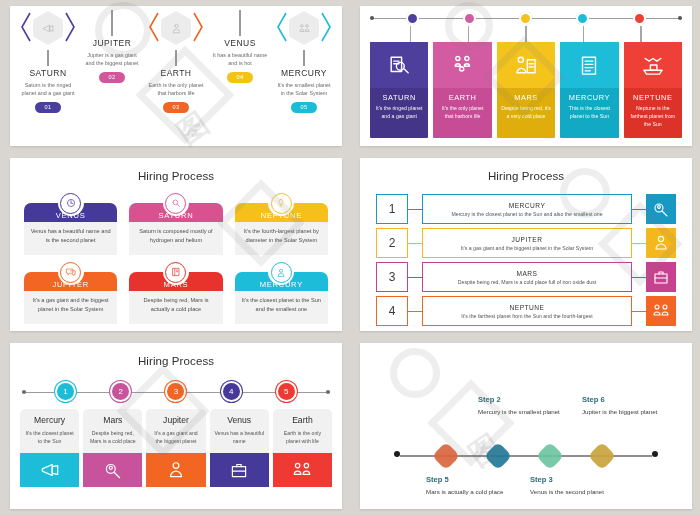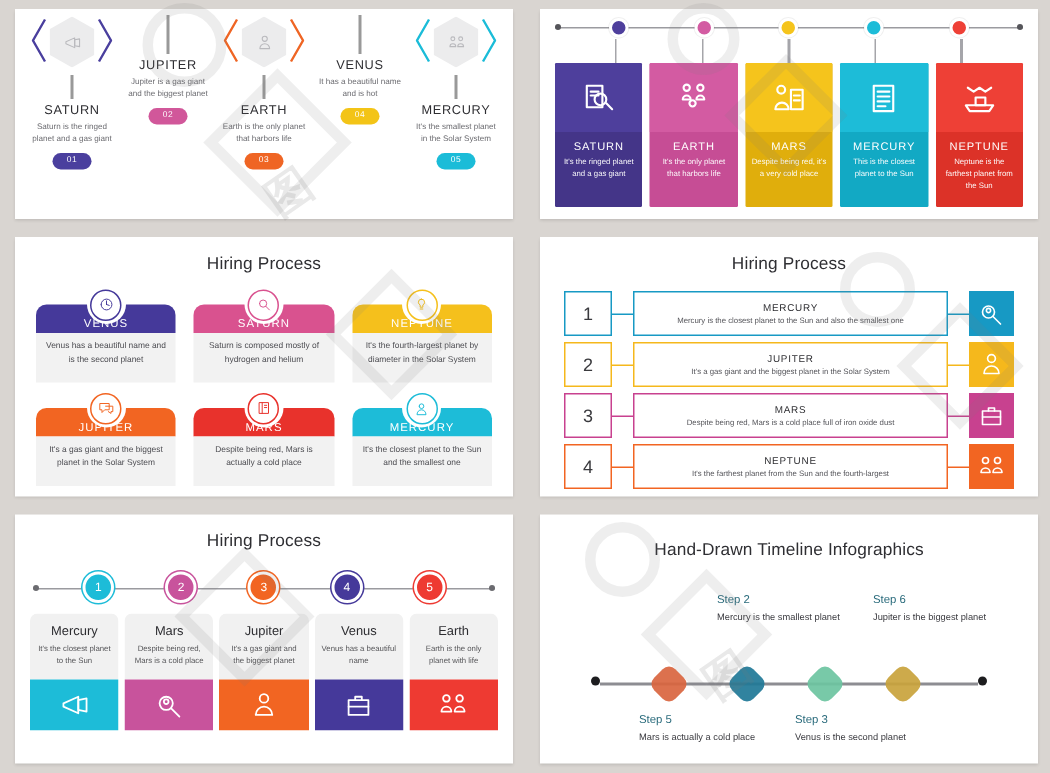--- a/index.html
+++ b/index.html
@@ -116,21 +116,21 @@
   .c5 .bot5 { height: 34px; display: flex; align-items: center; justify-content: center; }
 
   
   .p6 { position: relative; }
   .hdwrap { position: relative; height: 100%; }
   .hd-rail { position: absolute; left: 40px; right: 40px; top: 112px; height: 1.6px; background: #8d8d92; }
   .hd-cap { position: absolute; top: 108px; width: 6px; height: 6px; border-radius: 50%; background: #1d1d1f; }
   .hd-dia { position: absolute; width: 20px; height: 20px; border-radius: 6px;
             transform: rotate(45deg); top: 103px; opacity: .92; }
   .hd-lbl { position: absolute; width: 92px; }
-  .hd-lbl h5 { font-size: 7.6px; color: #2a6b7c; font-weight: 400; margin-bottom: 4px; }
+  .hd-lbl h5 { font-size: 7.6px; color: #2a6b7c; font-weight: 700; margin-bottom: 4px; }
   .hd-lbl p { font-size: 6.2px; color: #3b3b40; line-height: 1.45; }
 
   
   .wm { position: absolute; inset: 0; pointer-events: none; z-index: 40; }
   .wm-d { position: absolute; border: 7px solid rgba(120,120,120,.13);
           transform: rotate(45deg); }
   .wm-c { position:absolute; border: 7px solid rgba(120,120,120,.13); border-radius: 50%; }
   .wm-t { position:absolute; color: rgba(120,120,120,.16); font-size: 30px; font-weight: 700;
           transform: rotate(-35deg); }
 </style>
@@ -592,21 +592,20 @@
               </svg>
             </div>
           </div>
         </div>
     </div>
   </div>
 
   <div class="panel">
     <div class="slide p6">
       <div class="hdwrap">
-        <div class="title" style="padding-top:18px">Hand-Drawn Timeline Infographics</div>
         <div class="hd-rail"></div>
         <div class="hd-cap" style="left:34px"></div>
         <div class="hd-cap" style="right:34px"></div>
         <div id="p6nodes">
             <div class="hd-dia" style="background: rgb(217, 101, 63); left: 76px;"></div>
             <div class="hd-lbl" style="left: 66px; top: 132px;">
               <h5>Step 5</h5>
               <p>Mars is actually a cold place</p>
             </div>
             <div class="hd-dia" style="background: rgb(31, 120, 151); left: 128px;"></div>

